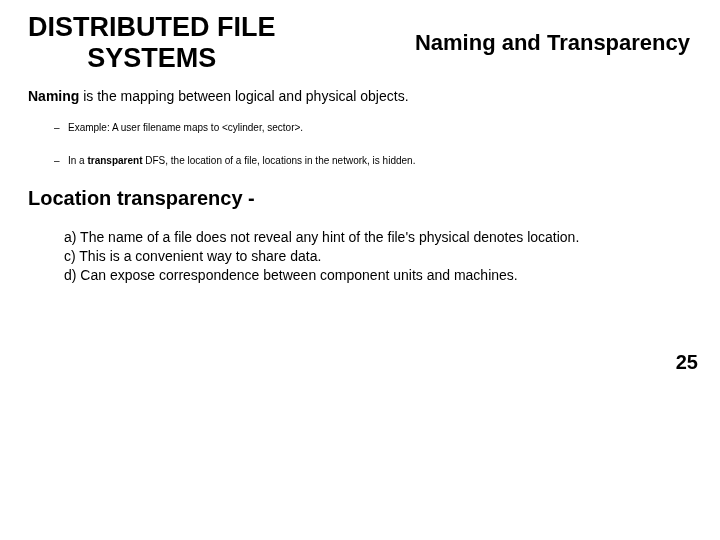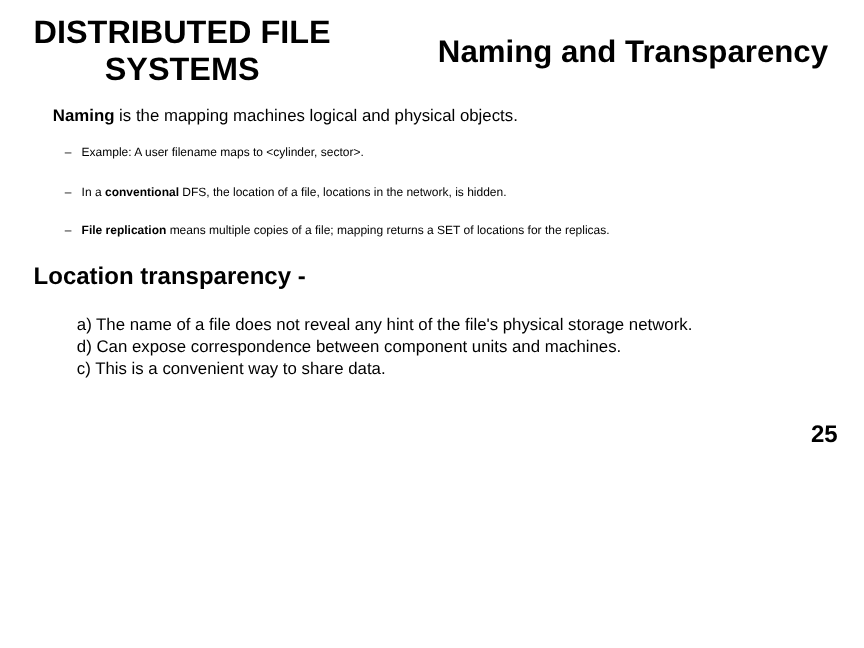--- a/index.html
+++ b/index.html
@@ -26,30 +26,30 @@
     margin-bottom: 14px;
   }
   .title-left {
     font-size: 27px;
     font-weight: 700;
     line-height: 1.15;
     text-align: center;
     white-space: pre-line;
   }
   .title-right {
-    font-size: 26px;
+    font-size: 22px;
     font-weight: 700;
     text-align: right;
     padding-right: 2px;
   }
   .intro {
     font-size: 14px;
     margin-bottom: 18px;
   }
-  .intro .lbl { font-weight: 700; margin-left: 16px; }
+  .intro .lbl { font-weight: 700; }
   ul.bullets {
     list-style: none;
     padding: 0 0 0 26px;
     margin: 0 4px 0 0;
   }
   ul.bullets li {
     position: relative;
     font-size: 10px;
     line-height: 1.25;
     margin-bottom: 20px;
@@ -88,38 +88,35 @@
 
 <div class="slide">
 
   <div class="header">
     <div class="title-left">DISTRIBUTED FILE
 SYSTEMS</div>
     <div class="title-right">Naming and Transparency</div>
   </div>
 
   <div class="intro">
-    <span class="lbl">Naming</span><span> is the mapping machines logical and physical objects.</span>
+    <span class="lbl">Naming</span><span> is the mapping between logical and physical objects.</span>
   </div>
 
   <ul class="bullets">
     <li>
       <span>Example: A user filename maps to  &lt;cylinder, sector&gt;.</span>
     </li>
     <li>
-      <span>In a </span><span class="b">conventional</span><span> DFS, the location of a file, locations in the network, is hidden.</span>
-    </li>
-    <li>
-      <span class="b">File replication</span><span> means multiple copies of a file; mapping returns a SET of locations for the replicas.</span>
+      <span>In a </span><span class="b">transparent</span><span> DFS, the location of a file, locations in the network, is hidden.</span>
     </li>
   </ul>
 
   <div class="section-head">Location  transparency -</div>
 
   <div class="alpha-list">
-    <div>a) The name of a file does not reveal any hint of the file's physical storage network.</div>
+    <div>a) The name of a file does not reveal any hint of the file's physical denotes location.</div>
+    <div>c) This is a convenient way to share data.</div>
     <div>d) Can expose correspondence between component units and machines.</div>
-    <div>c) This is a convenient way to share data.</div>
   </div>
 
   <div class="page-num">25</div>
 
 </div>
 
 </body></html>

